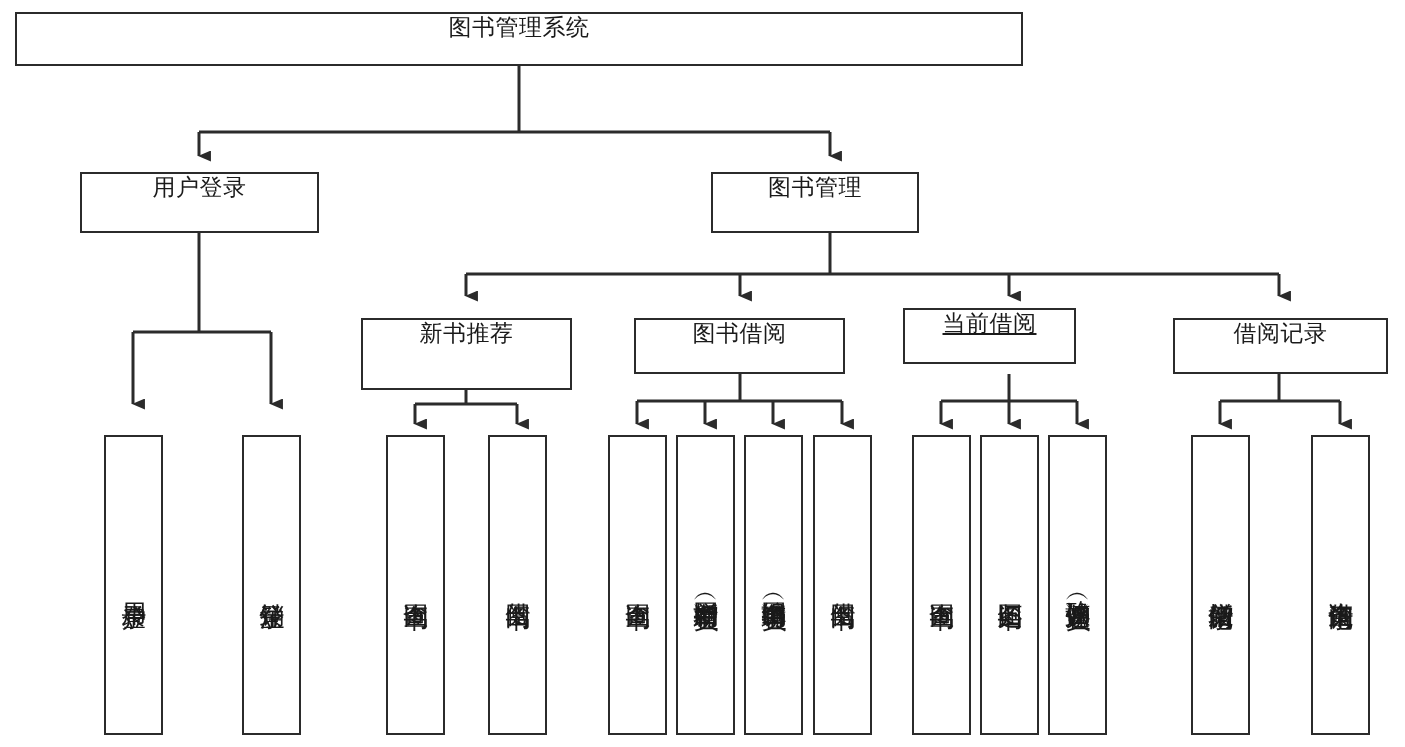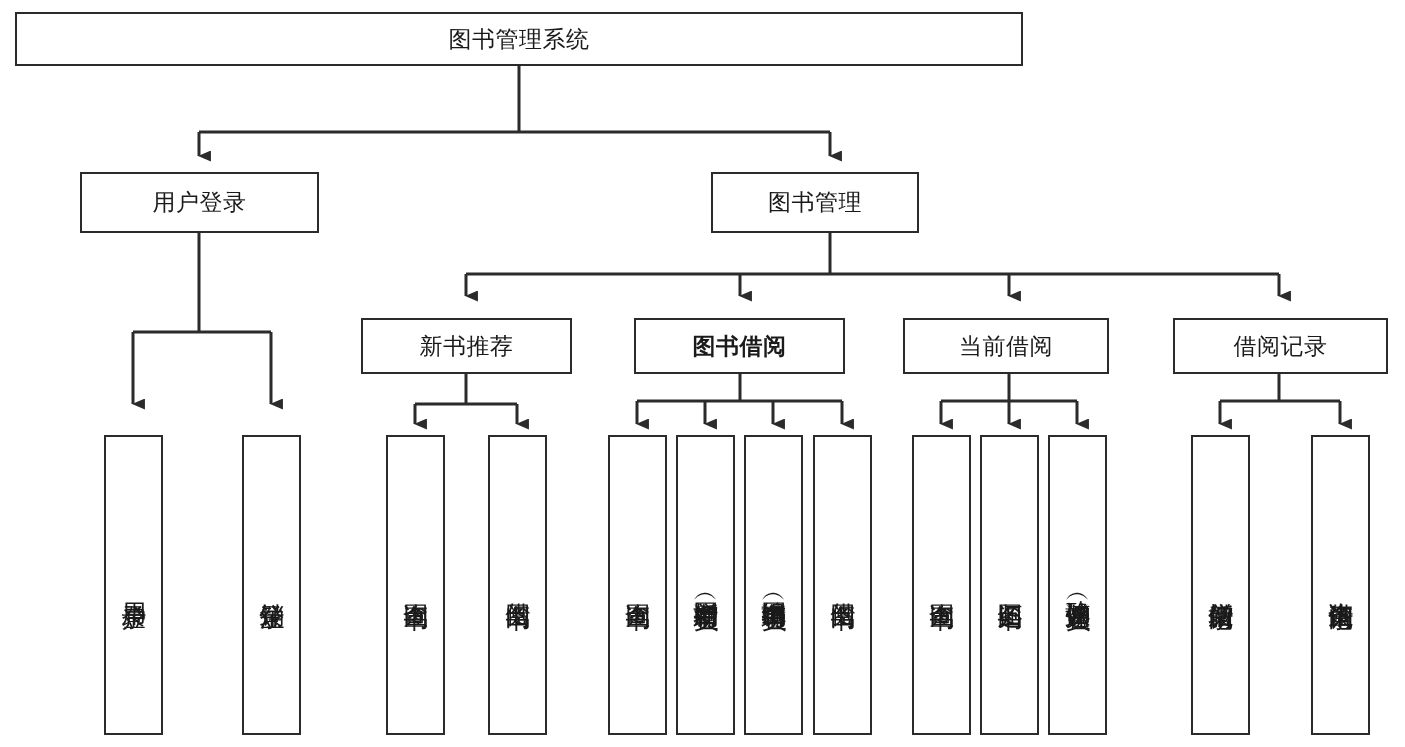--- a/index.html
+++ b/index.html
@@ -26,21 +26,21 @@
     width: 1405px;
     height: 747px;
     pointer-events: none;
   }
   .node {
     position: absolute;
     box-sizing: border-box;
     background: #ffffff;
     border: 2.5px solid #2b2b2b;
     display: flex;
-    align-items: center;
+    align-items: flex-start;
     justify-content: center;
     z-index: 2;
   }
   .node .label {
     font-size: 23px;
     line-height: 1.15;
     letter-spacing: 0.5px;
     white-space: nowrap;
     color: #1a1a1a;
   }
@@ -129,29 +129,29 @@
   </div>
 
   <div class="node" style="left:80px; top:172px; width:239px; height:61px;">
     <span class="label">用户登录</span>
   </div>
 
   <div class="node" style="left:711px; top:172px; width:208px; height:61px;">
     <span class="label">图书管理</span>
   </div>
 
-  <div class="node" style="left:361px; top:318px; width:211px; height:56px;">
+  <div class="node" style="left:361px; top:318px; width:211px; height:72px;">
     <span class="label">新书推荐</span>
   </div>
 
-  <div class="node" style="left:634px; top:318px; width:211px; height:56px;font-weight:bold;">
+  <div class="node" style="left:634px; top:318px; width:211px; height:56px;">
     <span class="label">图书借阅</span>
   </div>
 
-  <div class="node" style="left:903px; top:318px; width:206px; height:56px;">
+  <div class="node" style="left:903px; top:308px; width:173px; height:56px;text-decoration:underline;">
     <span class="label">当前借阅</span>
   </div>
 
   <div class="node" style="left:1173px; top:318px; width:215px; height:56px;">
     <span class="label">借阅记录</span>
   </div>
 
   <div class="node leaf" style="left:104px; top:435px; width:59px; height:300px;">
     <span class="label">用户登录</span>
   </div>

